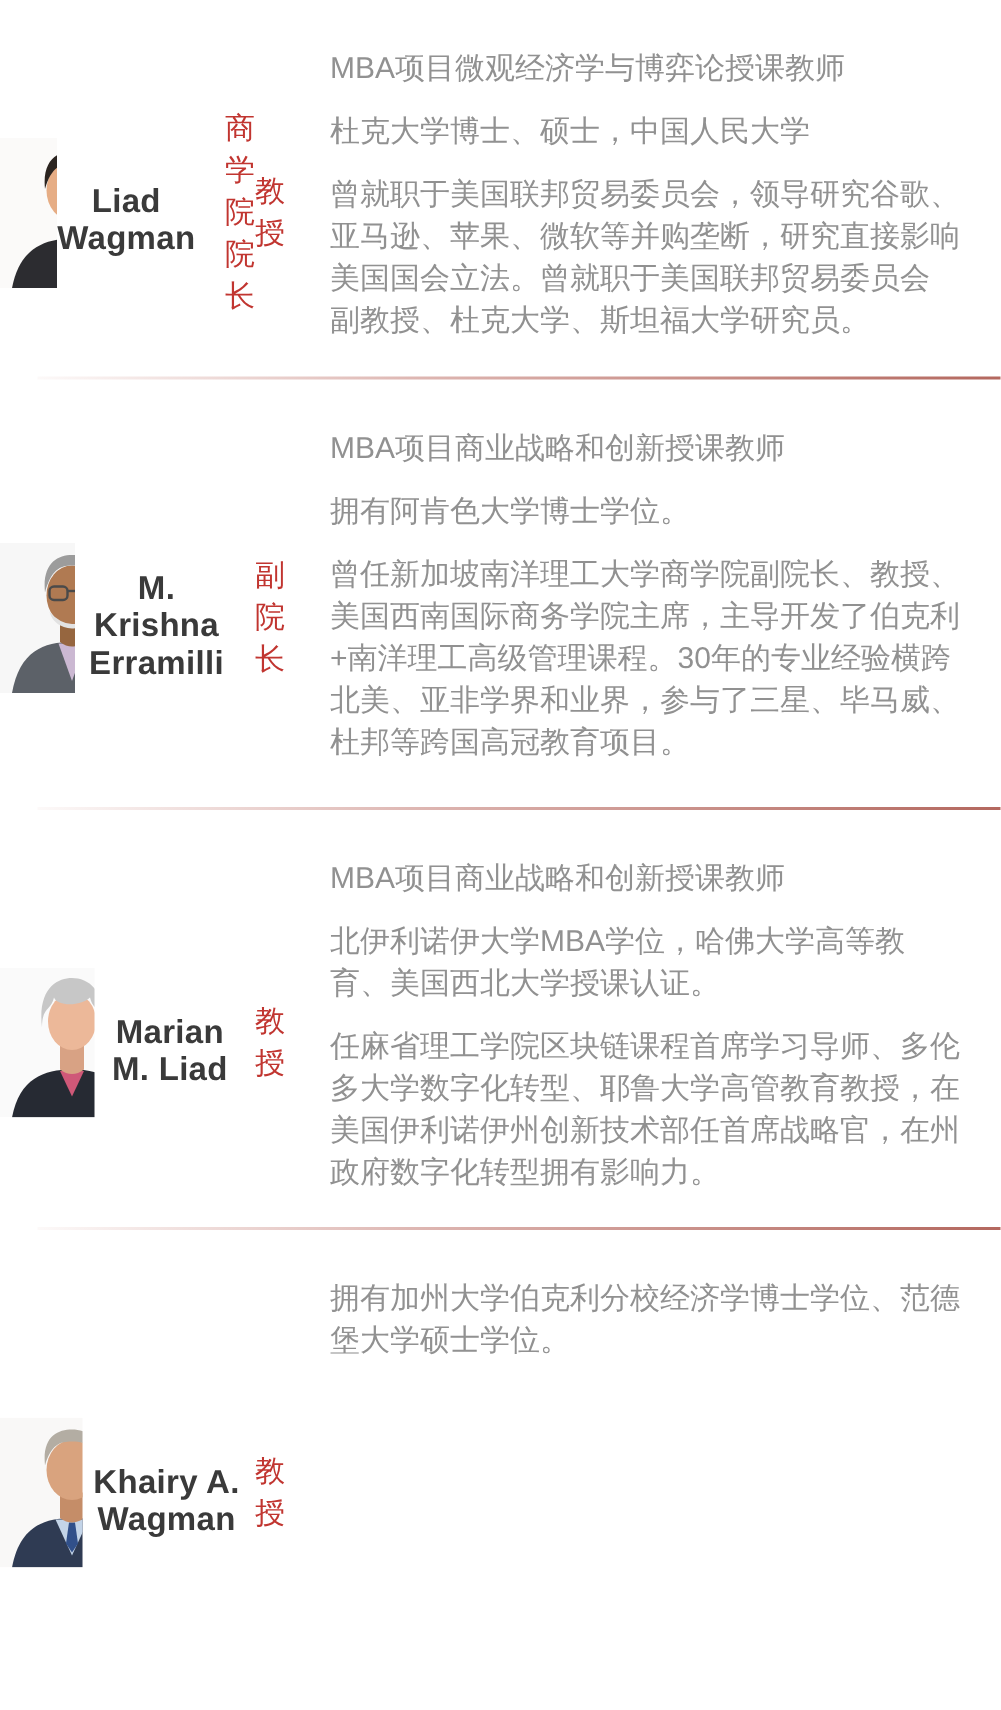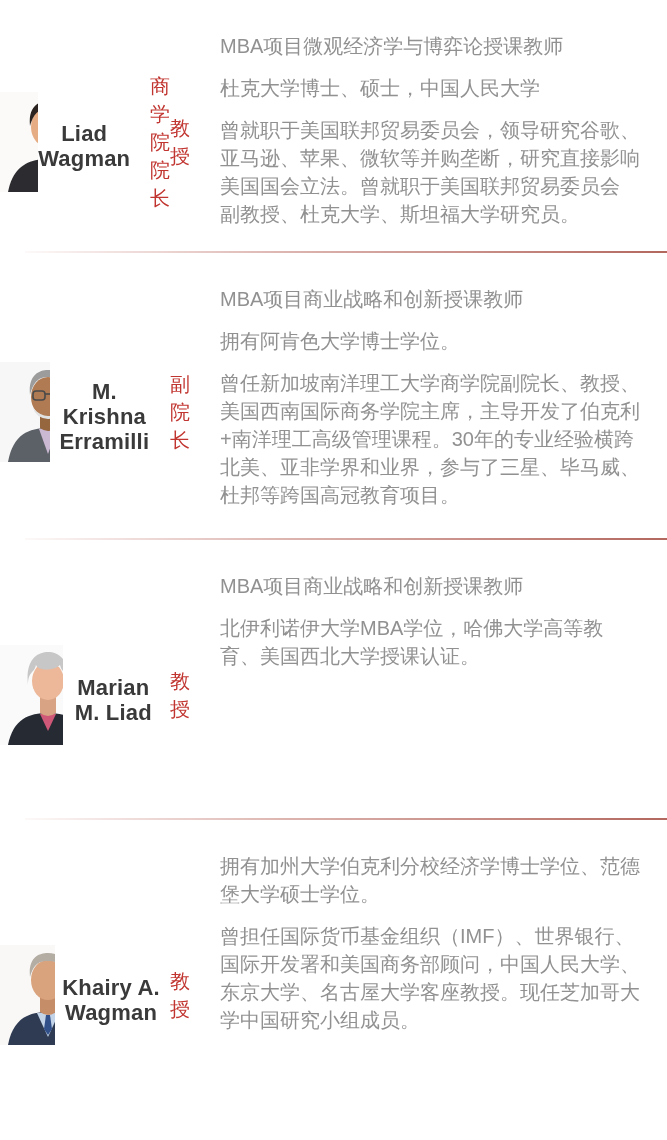--- a/index.html
+++ b/index.html
@@ -153,20 +153,24 @@
           <path d="M28,40 C25,14 38,7 48,7 C58,7 71,14 68,40 C68,26 62,29 60,20 C54,26 38,26 36,20 C34,29 28,26 28,40 Z" fill="var(--hair)"></path>
         </svg>
       </div>
       <div class="name">Marian M. Liad</div>
       <div class="title">教授</div>
     </div>
     <div class="right">
       <p>MBA项目商业战略和创新授课教师</p>
       <p>北伊利诺伊大学MBA学位，哈佛大学高等教
 育、美国西北大学授课认证。</p>
+      <p>任麻省理工学院区块链课程首席学习导师、多伦
+多大学数字化转型、耶鲁大学高管教育教授，在
+美国伊利诺伊州创新技术部任首席战略官，在州
+政府数字化转型拥有影响力。</p>
     </div>
   </section>
 
   <section class="card card-4">
     <div class="left">
       <div class="photo">
         <svg viewBox="0 0 96 100">
           <rect width="96" height="100" fill="var(--bg)"></rect>
           <path d="M8,100 C13,73 29,67 48,67 C67,67 83,73 88,100 Z" fill="var(--suit)"></path>
           <path d="M37,68 L48,92 L59,68 Z" fill="var(--shirt)"></path>
@@ -175,20 +179,16 @@
           <ellipse cx="48" cy="35" rx="17" ry="20" fill="var(--skin)"></ellipse>
           <path d="M30,32 C28,13 38,8 48,8 C58,8 68,13 66,32 C62,18 56,16 48,16 C40,16 34,18 30,32 Z" fill="var(--hair)"></path>
         </svg>
       </div>
       <div class="name">Khairy A. Wagman</div>
       <div class="title">教授</div>
     </div>
     <div class="right">
       <p>拥有加州大学伯克利分校经济学博士学位、范德
 堡大学硕士学位。</p>
-      <p>曾担任国际货币基金组织（IMF）、世界银行、
-国际开发署和美国商务部顾问，中国人民大学、
-东京大学、名古屋大学客座教授。现任芝加哥大
-学中国研究小组成员。</p>
     </div>
   </section>
 
 </div>
 
 </body></html>

